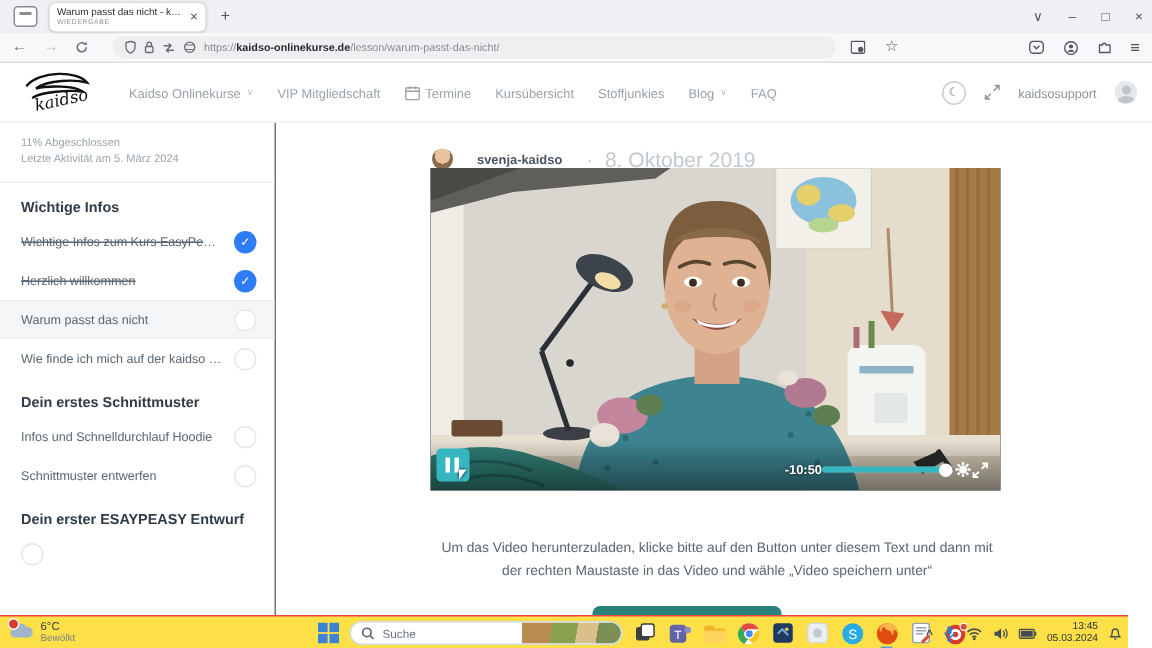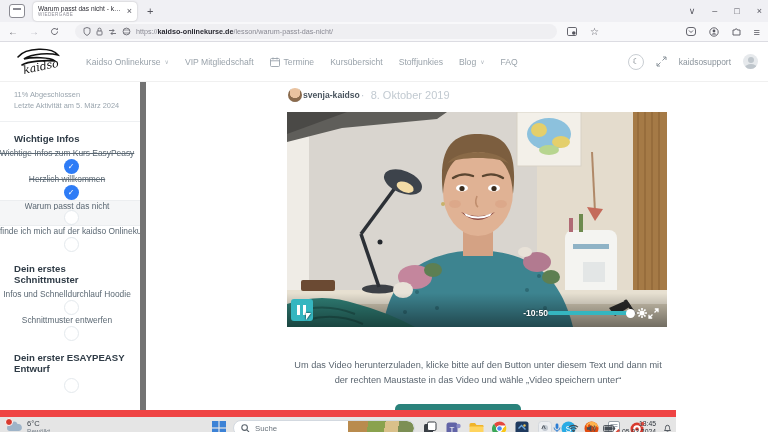--- a/index.html
+++ b/index.html
@@ -39,57 +39,57 @@
   #moon-btn { width:16px; height:16px; border:1px solid #c9ced3; border-radius:50%; display:flex; align-items:center; justify-content:center; font-size:8px; color:#6a737b; }
   #username { font-size:8.4px; color:#8b949c; }
   .avatar-ph { width:15px; height:15px; border-radius:50%; background:#e6e9ec; position:relative; overflow:hidden; }
   .avatar-ph:before { content:""; position:absolute; left:4.5px; top:3px; width:6px; height:6px; border-radius:50%; background:#bfc6cc; }
   .avatar-ph:after { content:""; position:absolute; left:1.5px; top:9.5px; width:12px; height:8px; border-radius:50%; background:#bfc6cc; }
 
   
   #page { position:absolute; top:82px; left:0; width:768px; height:328px; background:#fff; }
 
   
-  #sidebar { position:absolute; left:0; top:0; width:146px; height:328px; border-right:6px solid #737373; background:#fff; overflow:hidden; }
+  #sidebar { position:absolute; left:0; top:0; width:184px; height:328px; border-right:1px solid #737373; background:#fff; overflow:hidden; }
   #sb-top { padding:7px 14px 6px 14px; }
   .sb-meta { font-size:7.4px; color:#9aa5ae; line-height:11px; }
   #sb-div { height:1px; background:#eef0f2; margin-top:4px; }
   .sec-title { font-size:9.6px; font-weight:bold; color:#2f3b46; padding:11px 14px 4px 14px; }
-  .sb-row { height:26px; display:flex; align-items:center; padding:0 12px 0 14px;flex-direction:column; }
+  .sb-row { height:26px; display:flex; align-items:center; padding:0 12px 0 14px; }
   .sb-row.active { background:#f5f6f7; border-top:1px solid #eceef0; border-bottom:1px solid #eceef0; }
   .sb-label { flex:1; font-size:8.4px; color:#5b6873; white-space:nowrap; overflow:hidden; text-overflow:ellipsis; padding-right:8px; }
   .sb-label.done { text-decoration:line-through; }
   .sb-check { width:15px; height:15px; border-radius:50%; flex:0 0 15px; display:flex; align-items:center; justify-content:center; }
   .sb-check.done { background:#2e7cf6; color:#fff; font-size:8px; }
   .sb-check.todo { border:1.5px solid #e4e9ed; background:#fff; }
 
   
-  #author-row { position:absolute; left:288px; top:6px; display:flex; align-items:center; gap:1px;text-align:center; }
+  #author-row { position:absolute; left:288px; top:16px; display:flex; align-items:center; gap:16px;text-align:center; }
   #author-avatar { width:14px; height:14px; border-radius:50%; background:radial-gradient(circle at 50% 35%, #e9c29f 0 45%, #8a6a4c 46% 75%, #6f5238 76%); }
   #author-name { font-size:8.6px; font-weight:bold; color:#4a555f; }
-  #author-date { font-size:11px; color:#c2cad1; }
+  #author-date { font-size:14px; color:#c2cad1; }
 
   #video { position:absolute; left:287px; top:30px; width:380px; height:215px; background:#111; overflow:hidden; }
   #video svg.scene { position:absolute; left:0; top:0; }
   #vc { position:absolute; left:0; bottom:0; width:100%; height:34px; display:flex; align-items:flex-end; padding:0 8px 6px 4px; background:linear-gradient(to top, rgba(0,0,0,.45), rgba(0,0,0,0)); }
   #playbtn { width:22px; height:22px; background:#35b6c0; border-radius:3px; position:relative; }
   #playbtn .bar { position:absolute; top:6px; width:3px; height:10px; background:#fff; }
   #playbtn .b1 { left:6px; } #playbtn .b2 { left:12px; }
   #playbtn .cursor { position:absolute; right:2px; bottom:1px; width:0; height:0; border-left:5px solid #fff; border-bottom:7px solid transparent; filter:drop-shadow(0 0 1px #000); }
   #vc-right { margin-left:auto; display:flex; align-items:center; gap:0; height:16px; }
   #vtime { font-size:8.6px; font-weight:bold; color:#fff; text-shadow:0 0 2px rgba(0,0,0,.7); }
   #vslider { width:88px; height:4px; background:rgba(255,255,255,.35); border-radius:2px; position:relative; }
   #vslider .fill { position:absolute; left:0; top:0; height:4px; width:82px; background:#35b6c0; border-radius:2px; }
   #vslider .knob { position:absolute; left:78px; top:-2.5px; width:9px; height:9px; border-radius:50%; background:#fff; }
 
   #para { position:absolute; left:292px; top:276px; width:372px; font-size:9.2px; line-height:15px; color:#5b6670; text-align:center; }
   #dl-btn { position:absolute; left:395px; top:322px; width:126px; height:18px; background:#2a827b; border-radius:5px 5px 0 0; }
 
   
-  #taskbar { position:absolute; left:0; top:410px; width:676px; height:22px; background:#e5e5e5; border-top:7px solid #ef4444; z-index:10; }
+  #taskbar { position:absolute; left:0; top:410px; width:752px; height:22px; background:#fde047; border-top:1px solid #ef4444; z-index:10; }
   #weather { position:absolute; left:6px; top:2px; display:flex; align-items:flex-start; gap:4px; }
   #wicon { position:relative; width:17px; height:15px; }
   #wbadge { position:absolute; left:-1px; top:-1px; width:8px; height:8px; border-radius:50%; background:#d83a2e; border:1px solid #fff; }
   #wtxt .t { font-size:7.6px; color:#3a4148; }
   #wtxt .c { font-size:6.6px; color:#747e88; }
   #tb-center { position:absolute; left:212px; top:0; height:22px; display:flex; align-items:center; gap:7px;text-align:right; }
   #startbtn svg { width:14px; height:14px; }
   #searchpill { width:182px; height:16px; background:#fff; border:1px solid #d3d9e0; border-radius:8px; display:flex; align-items:center; padding-left:7px; overflow:hidden; }
   #searchpill .ph { font-size:7.8px; color:#6c757e; margin-left:5px; }
   #searchthumb { margin-left:auto; width:66px; height:14px; border-radius:0 7px 7px 0; background:linear-gradient(100deg,#b98b4e 0 30%,#8aa24e 30% 55%,#d9c08a 55% 75%,#7c8f54 75%); }

